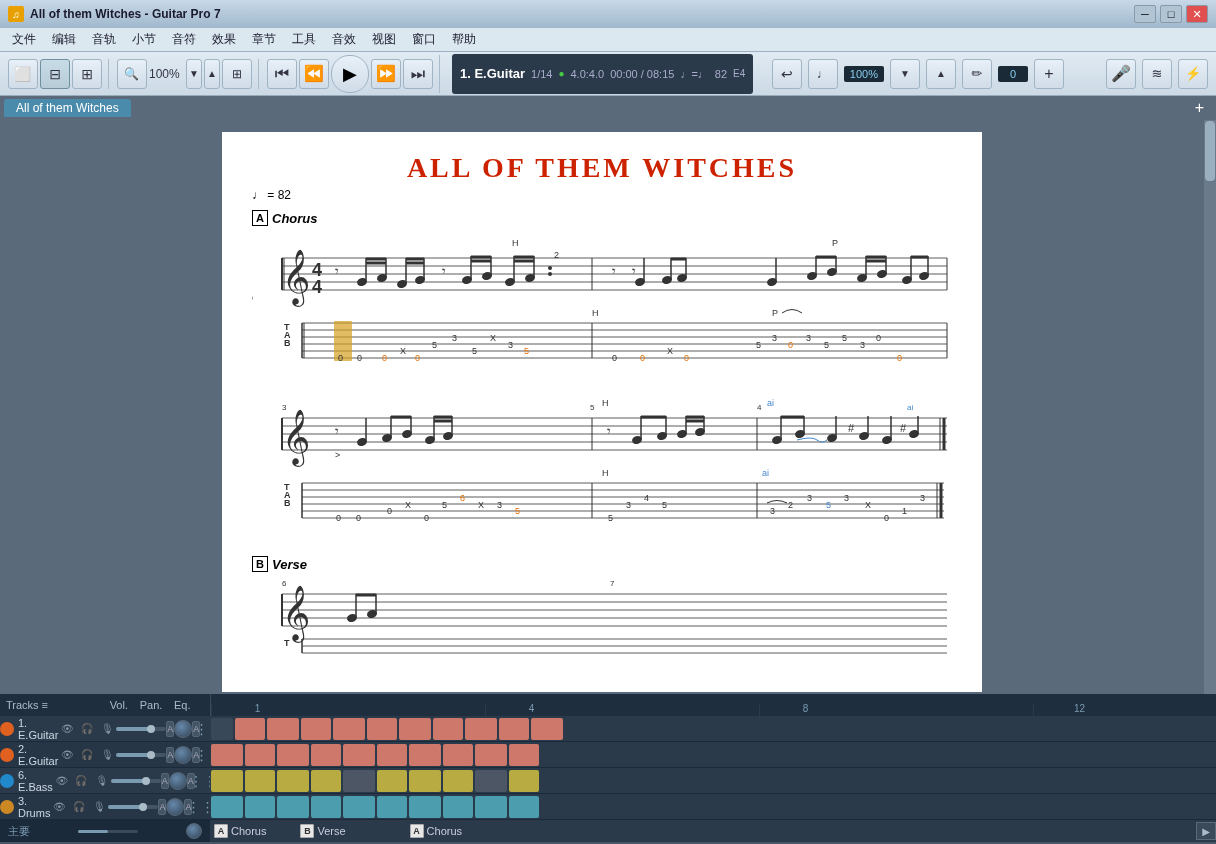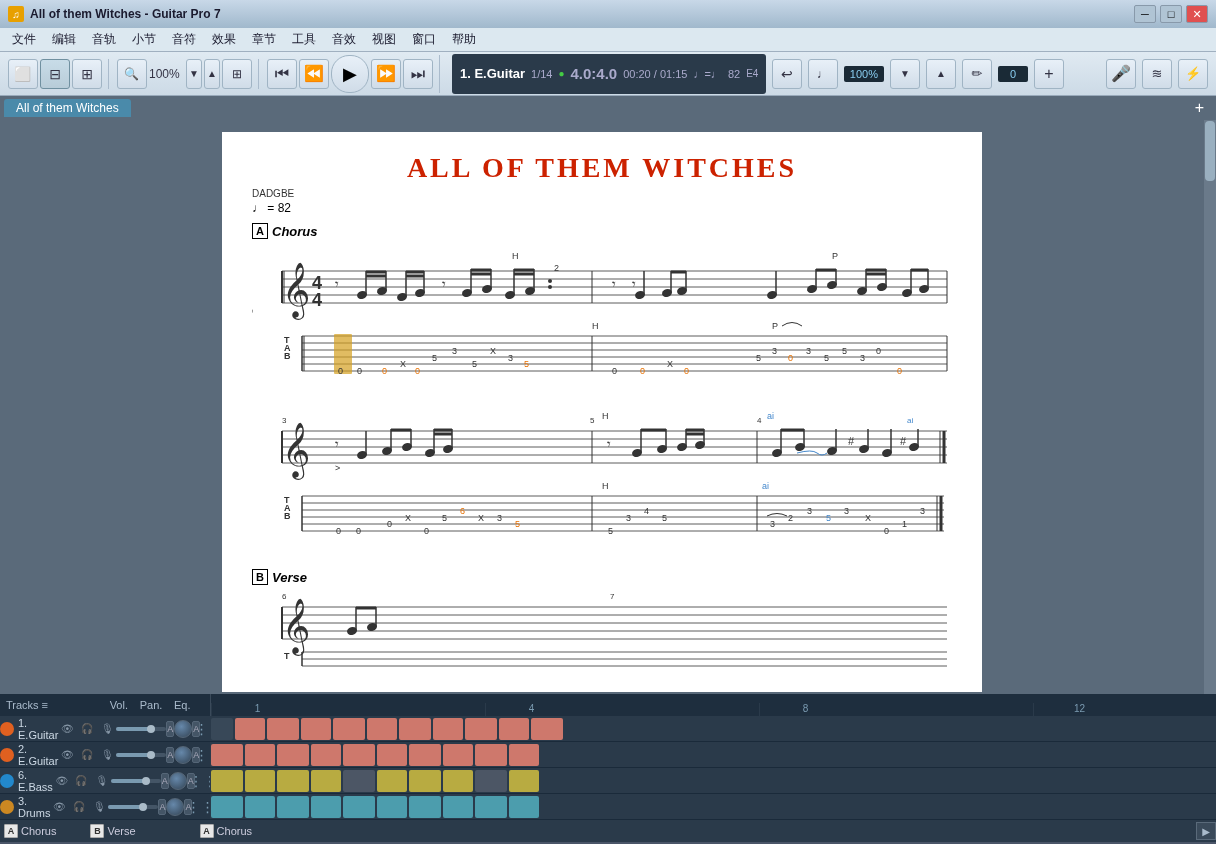--- a/index.html
+++ b/index.html
@@ -386,22 +386,22 @@
     <div class="tb-btn" style="font-size:16px;">⏪</div>
     <div class="play-btn" style="font-size:18px; width:38px; height:38px;">▶</div>
     <div class="tb-btn" style="font-size:16px;">⏩</div>
     <div class="tb-btn" style="font-size:16px;">⏭</div>
   </div>
 
   <div style="display:flex;align-items:center;gap:6px;background:#2a3a4a;height:40px;padding:0 8px;border-radius:3px;margin-left:4px;">
     <span style="color:#fff;font-size:13px;font-weight:bold;">1. E.Guitar</span>
     <span style="color:#aac;font-size:11px;">1/14</span>
     <span style="color:#44cc44;font-size:10px;">●</span>
-    <span style="color:#aac;font-size:15px;font-weight:bold;">4.0:4.0</span>
-    <span style="color:#aac;font-size:11px;">00:20 / 01:15</span>
+    <span style="color:#aac;font-size:11px;">4.0:4.0</span>
+    <span style="color:#aac;font-size:11px;">00:00 / 08:15</span>
     <span style="color:#aac;font-size:11px;">♩=♩</span>
     <span style="color:#aac;font-size:11px;">82</span>
     <span style="color:#aac;font-size:10px;">E4</span>
   </div>
 
   <div class="toolbar-right">
     <div class="tb-btn">↩</div>
     <div class="tb-btn" style="font-size:12px;">♩</div>
     <div class="toolbar-counter">100%</div>
     <div class="tb-btn" style="font-size:10px;">▼</div>
@@ -421,21 +421,20 @@
   <span class="tab-add">+</span>
 </div>
 
 <div class="content-scroll">
   <div class="score-scroll">
     <div class="score-page">
       
       <div class="score-title">ALL OF THEM WITCHES</div>
 
       
-      <div class="score-tuning">DADGBE</div>
 
       
       <div class="score-tempo">
         <span>♩</span>
         <span>= 82</span>
       </div>
 
       
       <div class="section-label">
         <div class="section-box">A</div>
@@ -956,20 +955,29 @@
           <div class="timeline-block block-cyan" style="width:32px;"></div>
           <div class="timeline-block block-cyan" style="width:30px;"></div>
           <div class="timeline-block block-cyan" style="width:32px;"></div>
           <div class="timeline-block block-cyan" style="width:30px;"></div>
         </div>
       </div>
     </div>
   </div>
 
   <div style="display:flex;height:22px;">
+    <div class="bottom-bar" style="width:210px;">
+      <span>主要</span>
+      <div style="flex:1;display:flex;justify-content:center;">
+        <div style="width:60px;height:3px;background:#3a4a5a;border-radius:2px;position:relative;top:0px;">
+          <div style="width:50%;height:3px;background:#7a9ab0;border-radius:2px;"></div>
+        </div>
+      </div>
+      <div class="pan-knob" style="width:16px;height:16px;"></div>
+    </div>
 
     <div class="section-labels-bar" style="flex:1;">
 
       <div class="section-label-chip">
         <div class="section-chip-box">A</div>
         <span class="section-chip-text">Chorus</span>
       </div>
       <div style="width:30px;"></div>
 
       <div class="section-label-chip">

